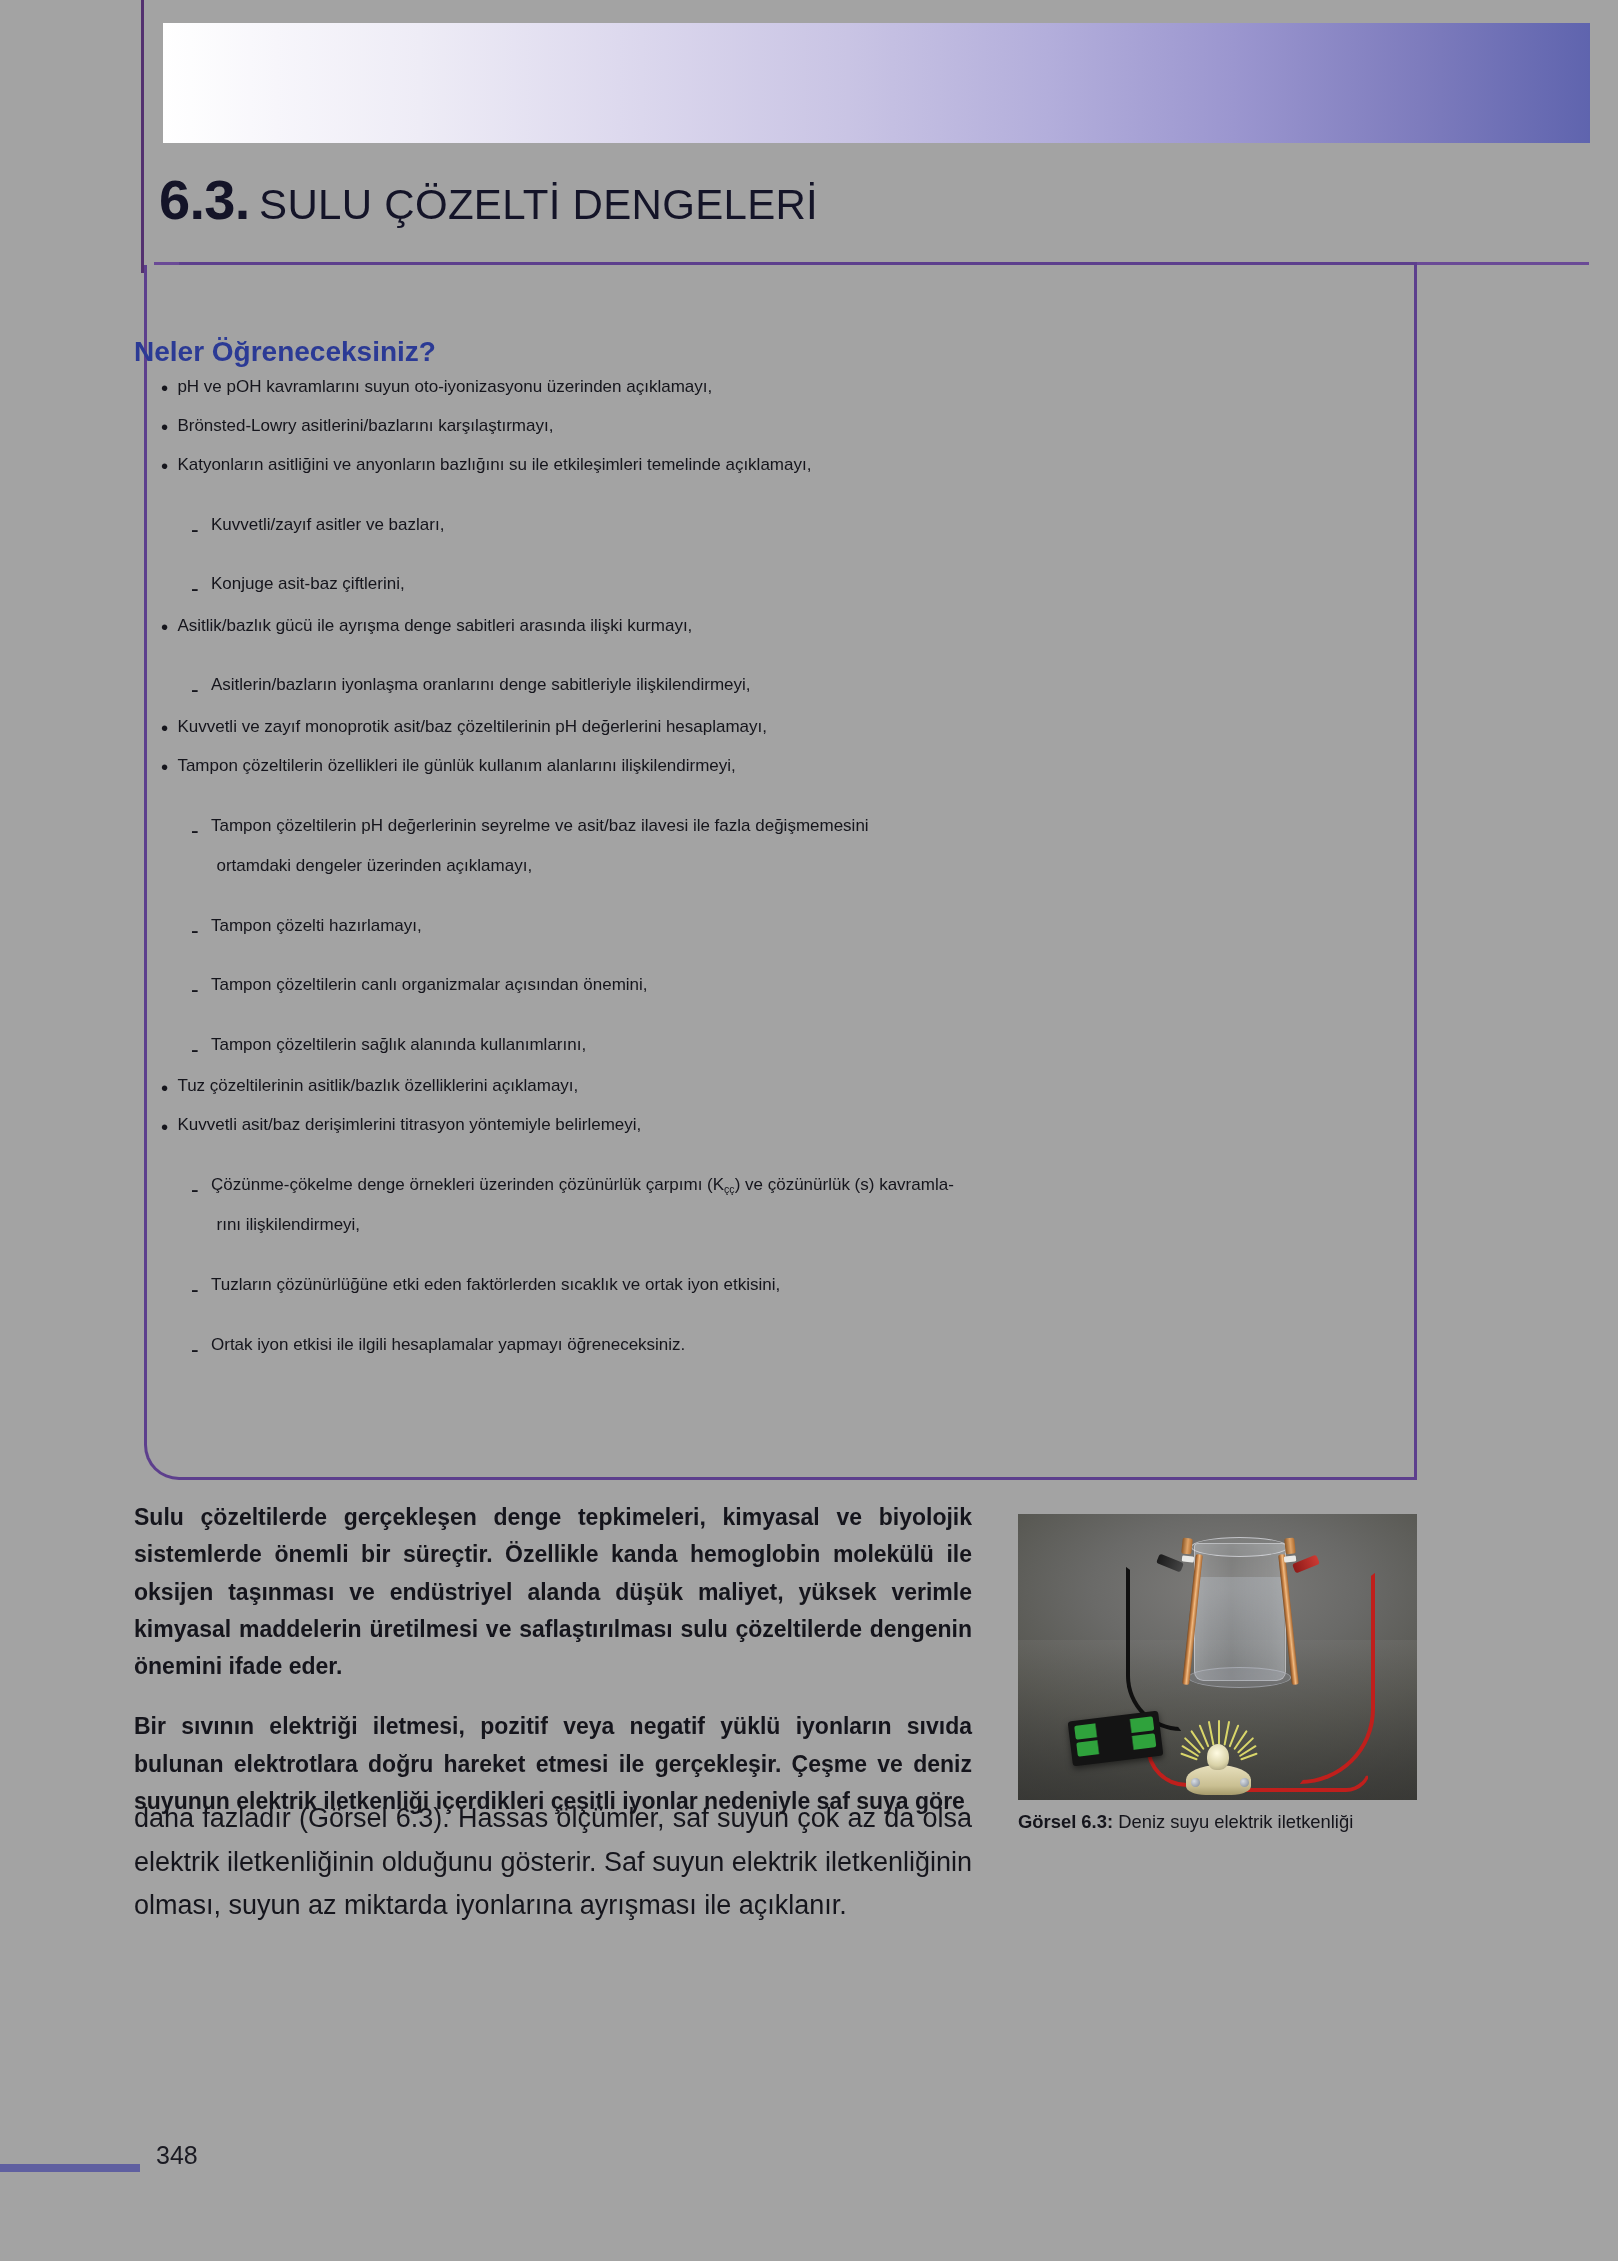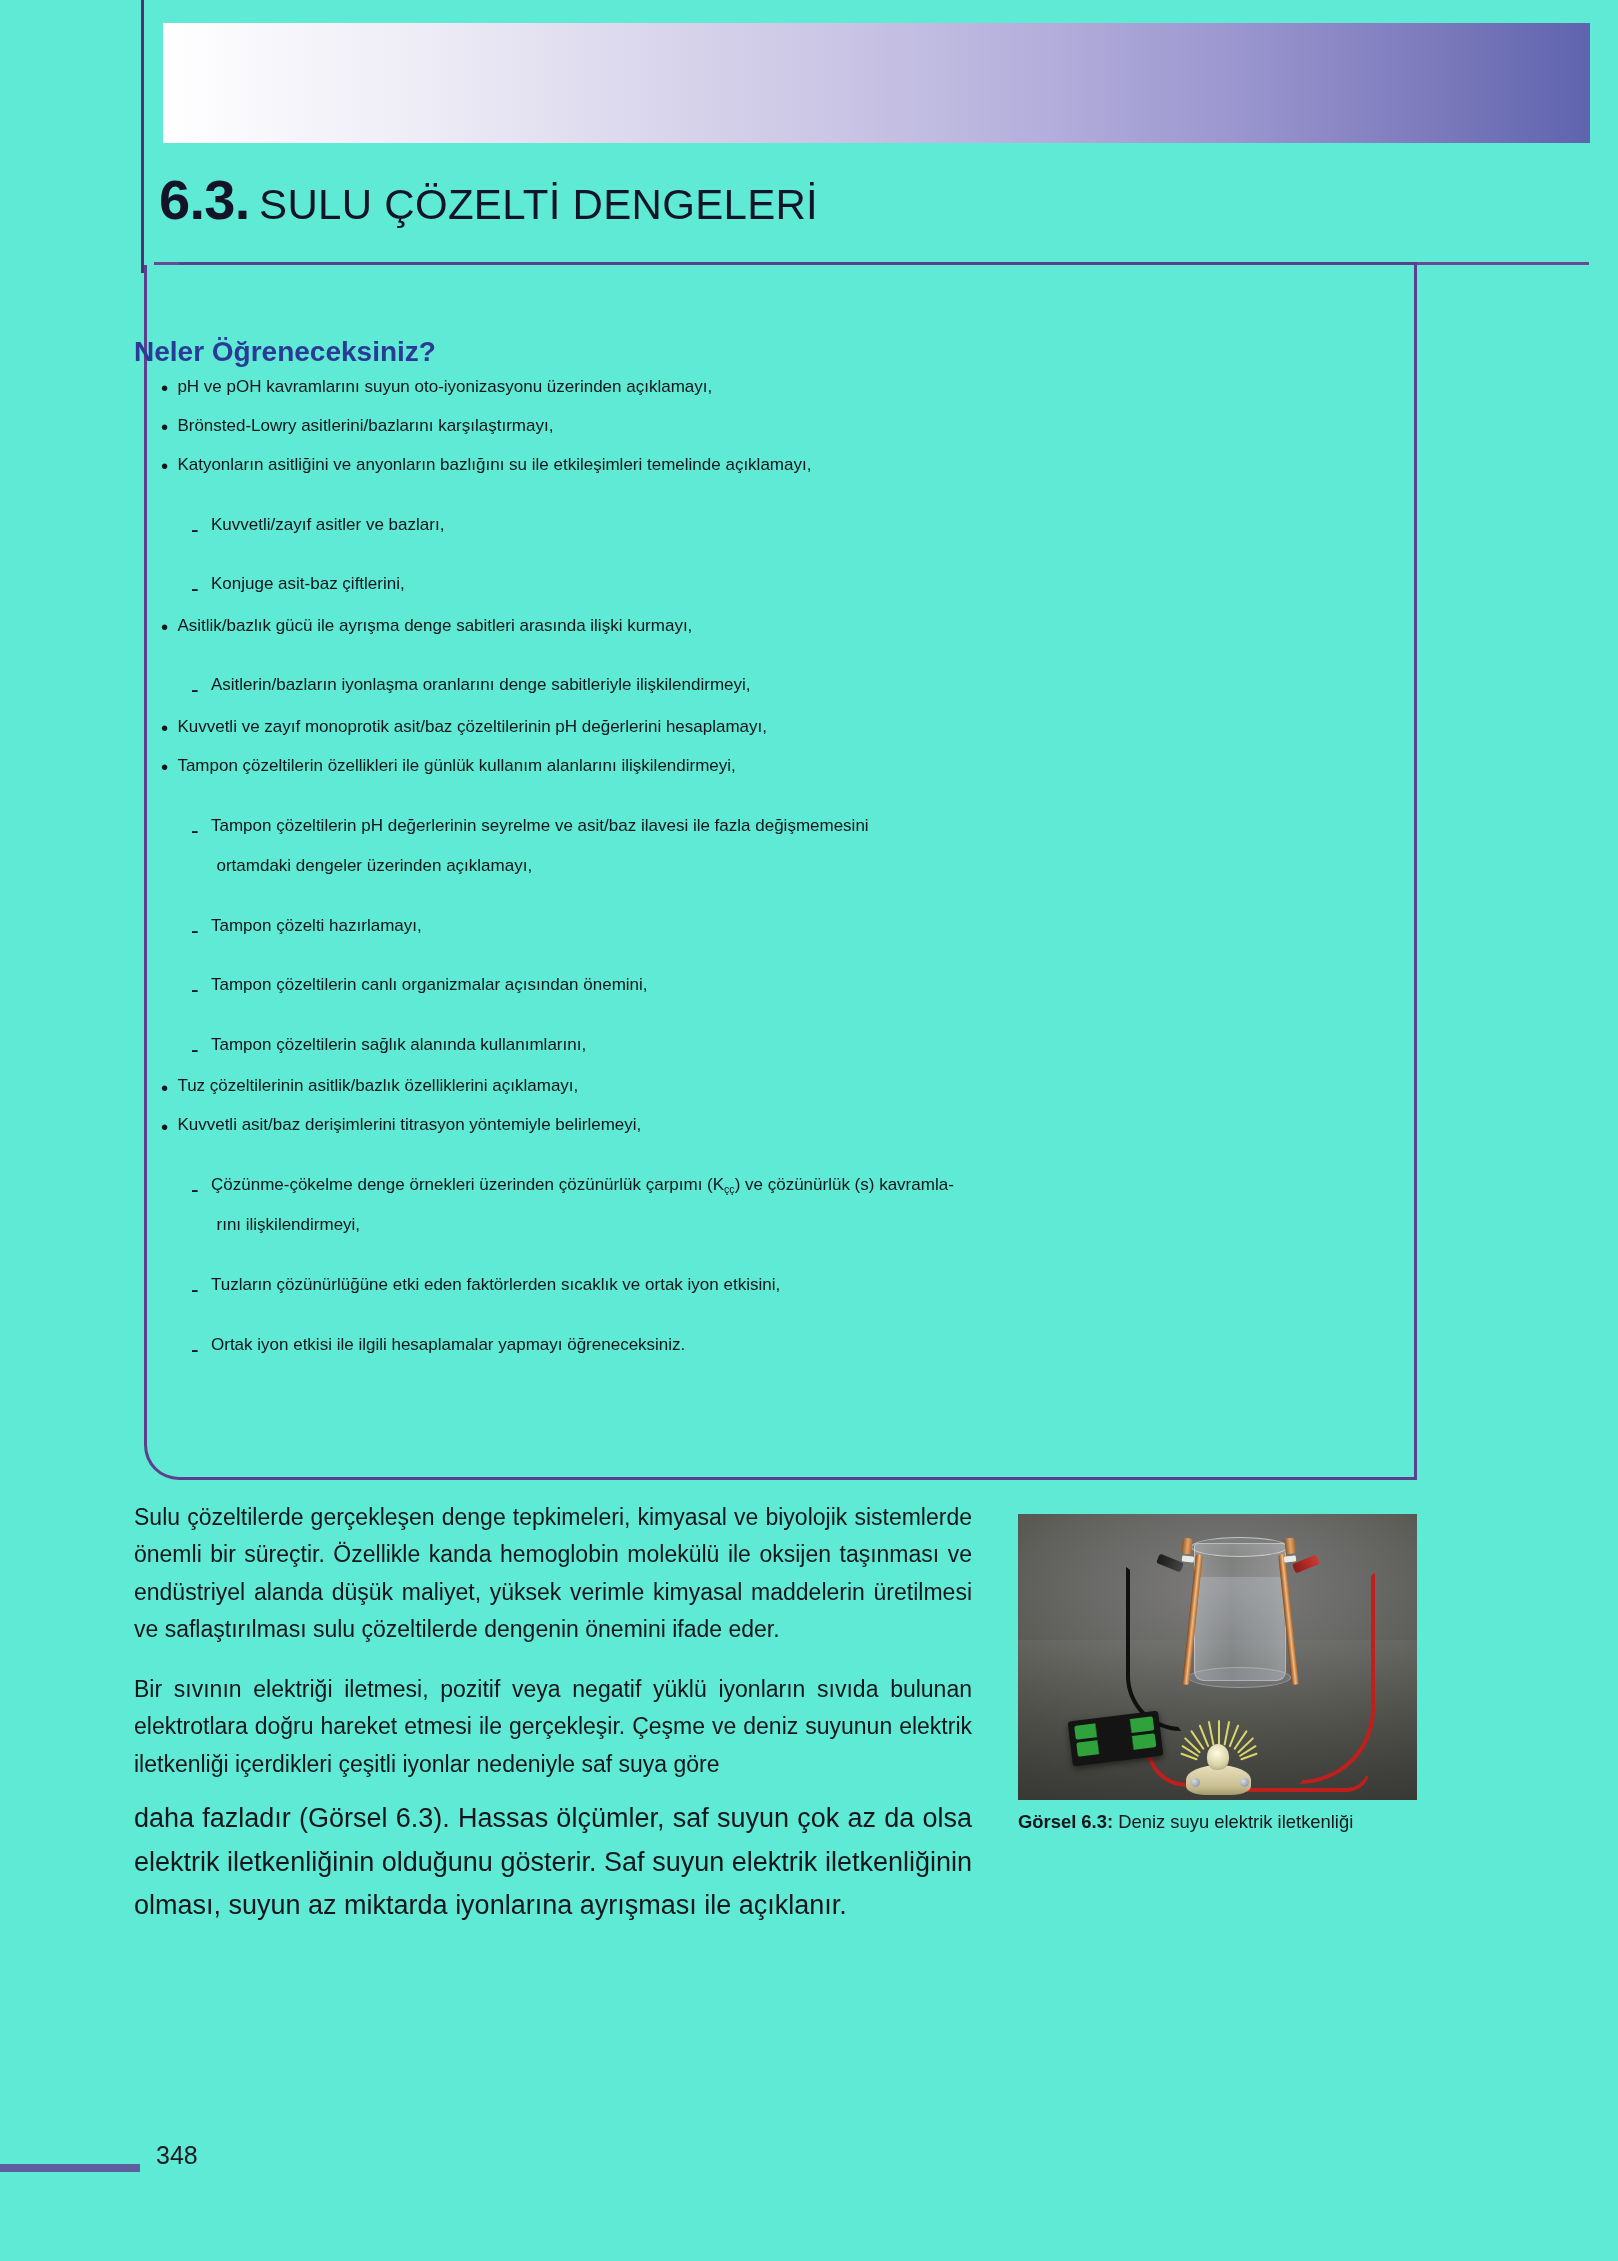--- a/index.html
+++ b/index.html
@@ -13,21 +13,21 @@
     position: relative;
     font-family: "Liberation Sans", sans-serif;
     color: #1a1a22;
     overflow: hidden;
   }
 
   
   #page {
     position: absolute;
     inset: 0;
-    background: #5eead4;
+    background: #a3a3a3;
   }
 
   
   .left-rule {
     position: absolute;
     left: 141px;
     top: 0;
     width: 2.7px;
     height: 273px;
     background: #53306f;
@@ -170,20 +170,21 @@
   }
   .body-col p {
     margin: 0 0 23px 0;
     font-size: 23px;
     line-height: 1.62;
     text-align: justify;
     color: #15151c;
   }
   .body-col p.wrap-narrow {
     width: 838px;
+    font-weight: bold;
   }
 
   .body-col-wide {
     position: absolute;
     left: 134px;
     top: 1797px;
     width: 838px;
   }
   .body-col-wide p {
     margin: 0;

